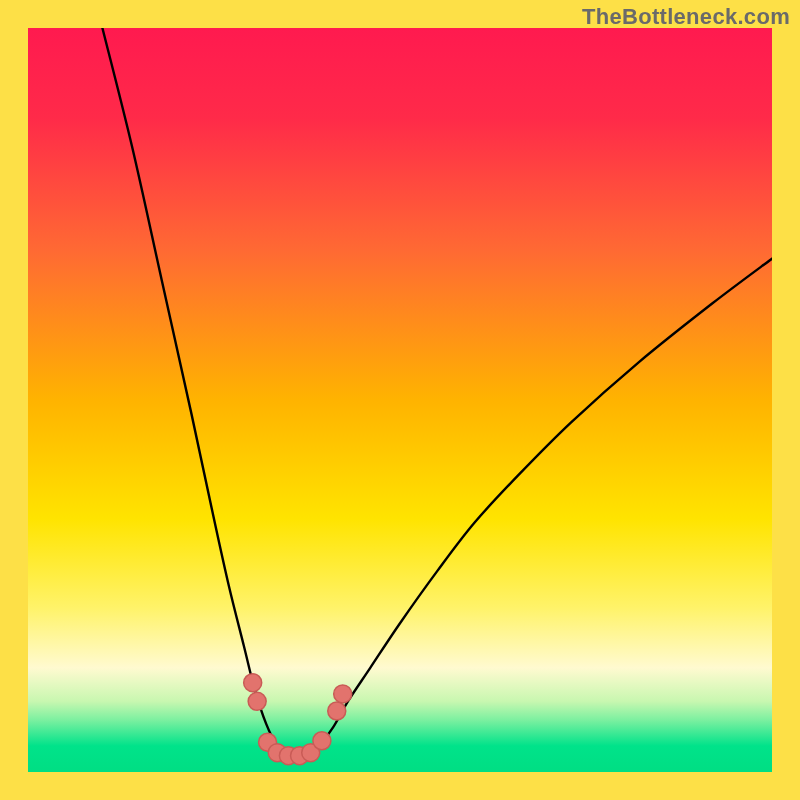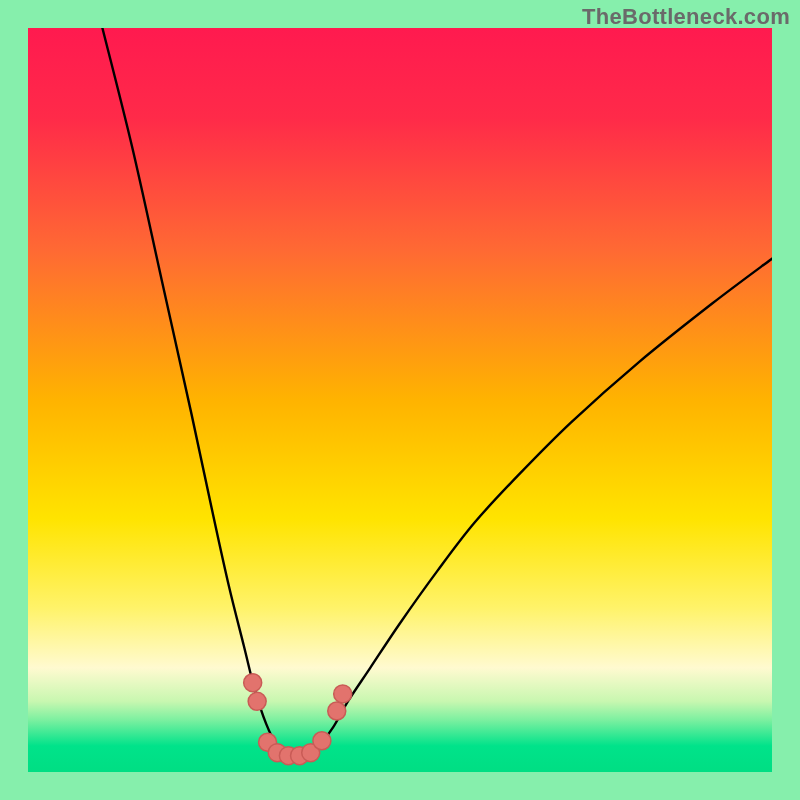--- a/index.html
+++ b/index.html
@@ -6,21 +6,21 @@
     margin: 0;
     padding: 0;
     width: 800px;
     height: 800px;
     overflow: hidden;
     font-family: Arial, Helvetica, sans-serif;
   }
   .frame {
     width: 800px;
     height: 800px;
-    background: #86efac;
+    background: #fde047;
     position: relative;
   }
   .watermark {
     position: absolute;
     top: 4px;
     right: 10px;
     font-size: 22px;
     font-weight: 600;
     color: #6a6a6a;
     letter-spacing: 0.3px;

